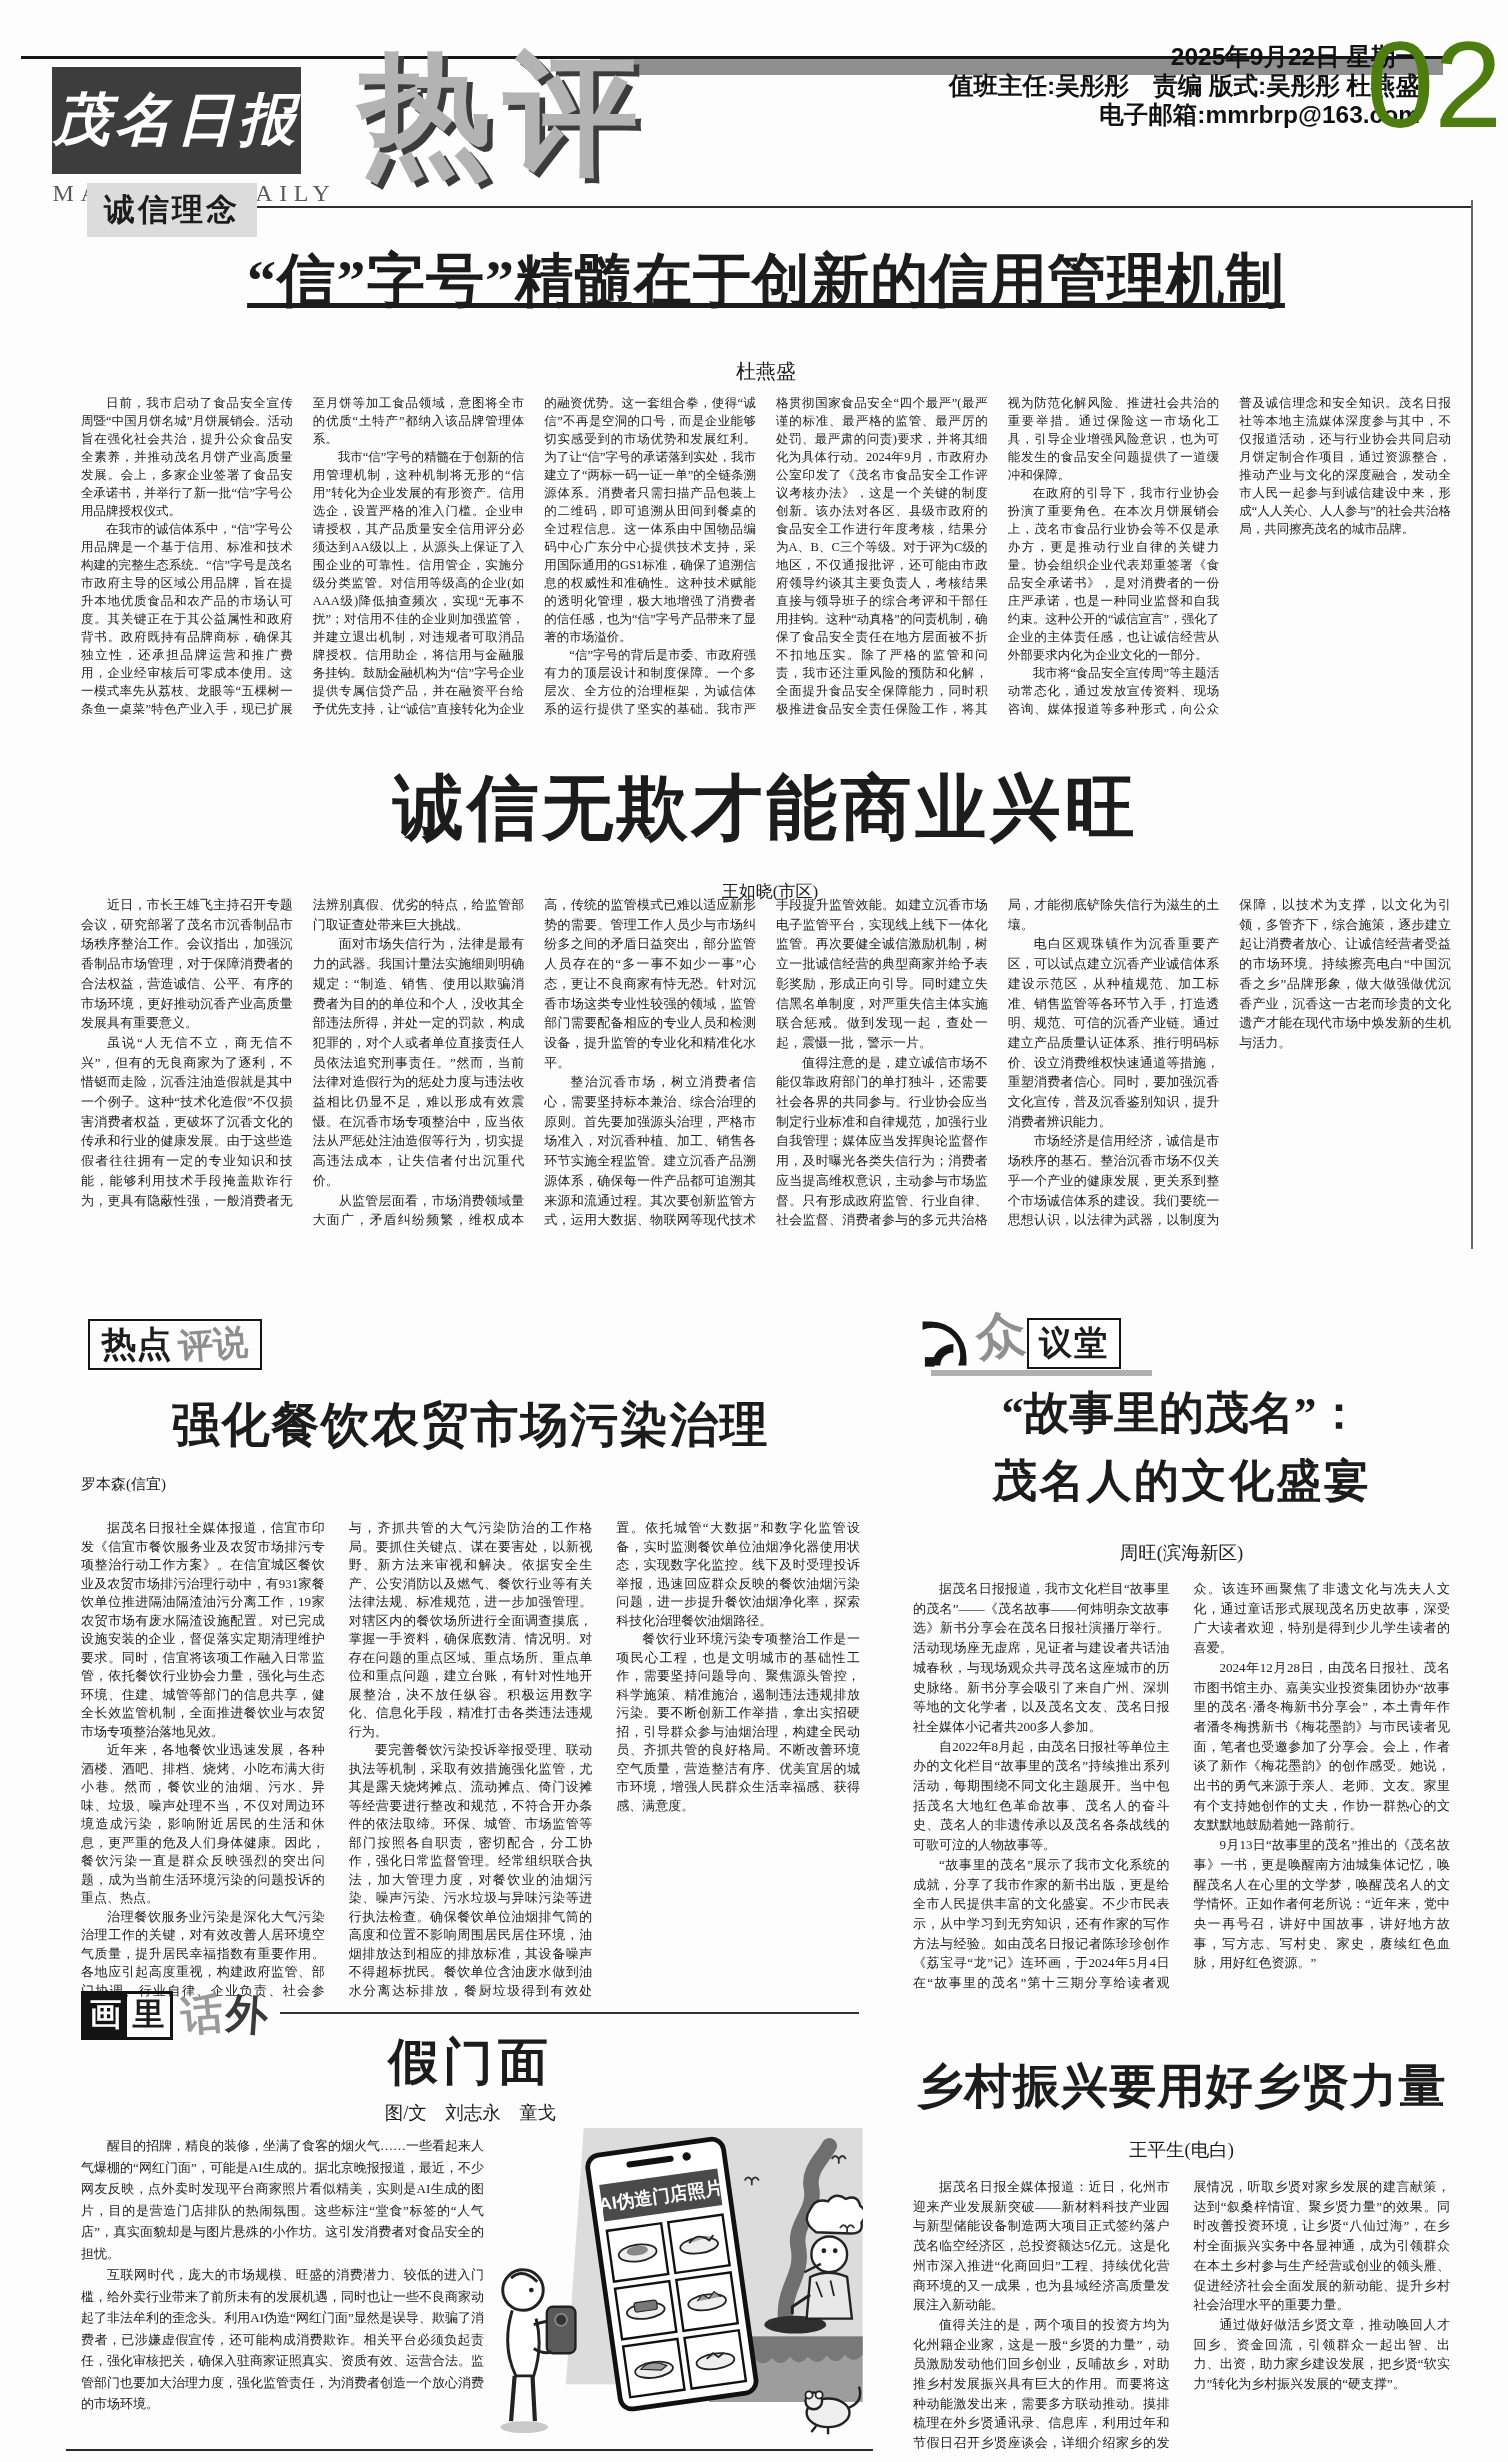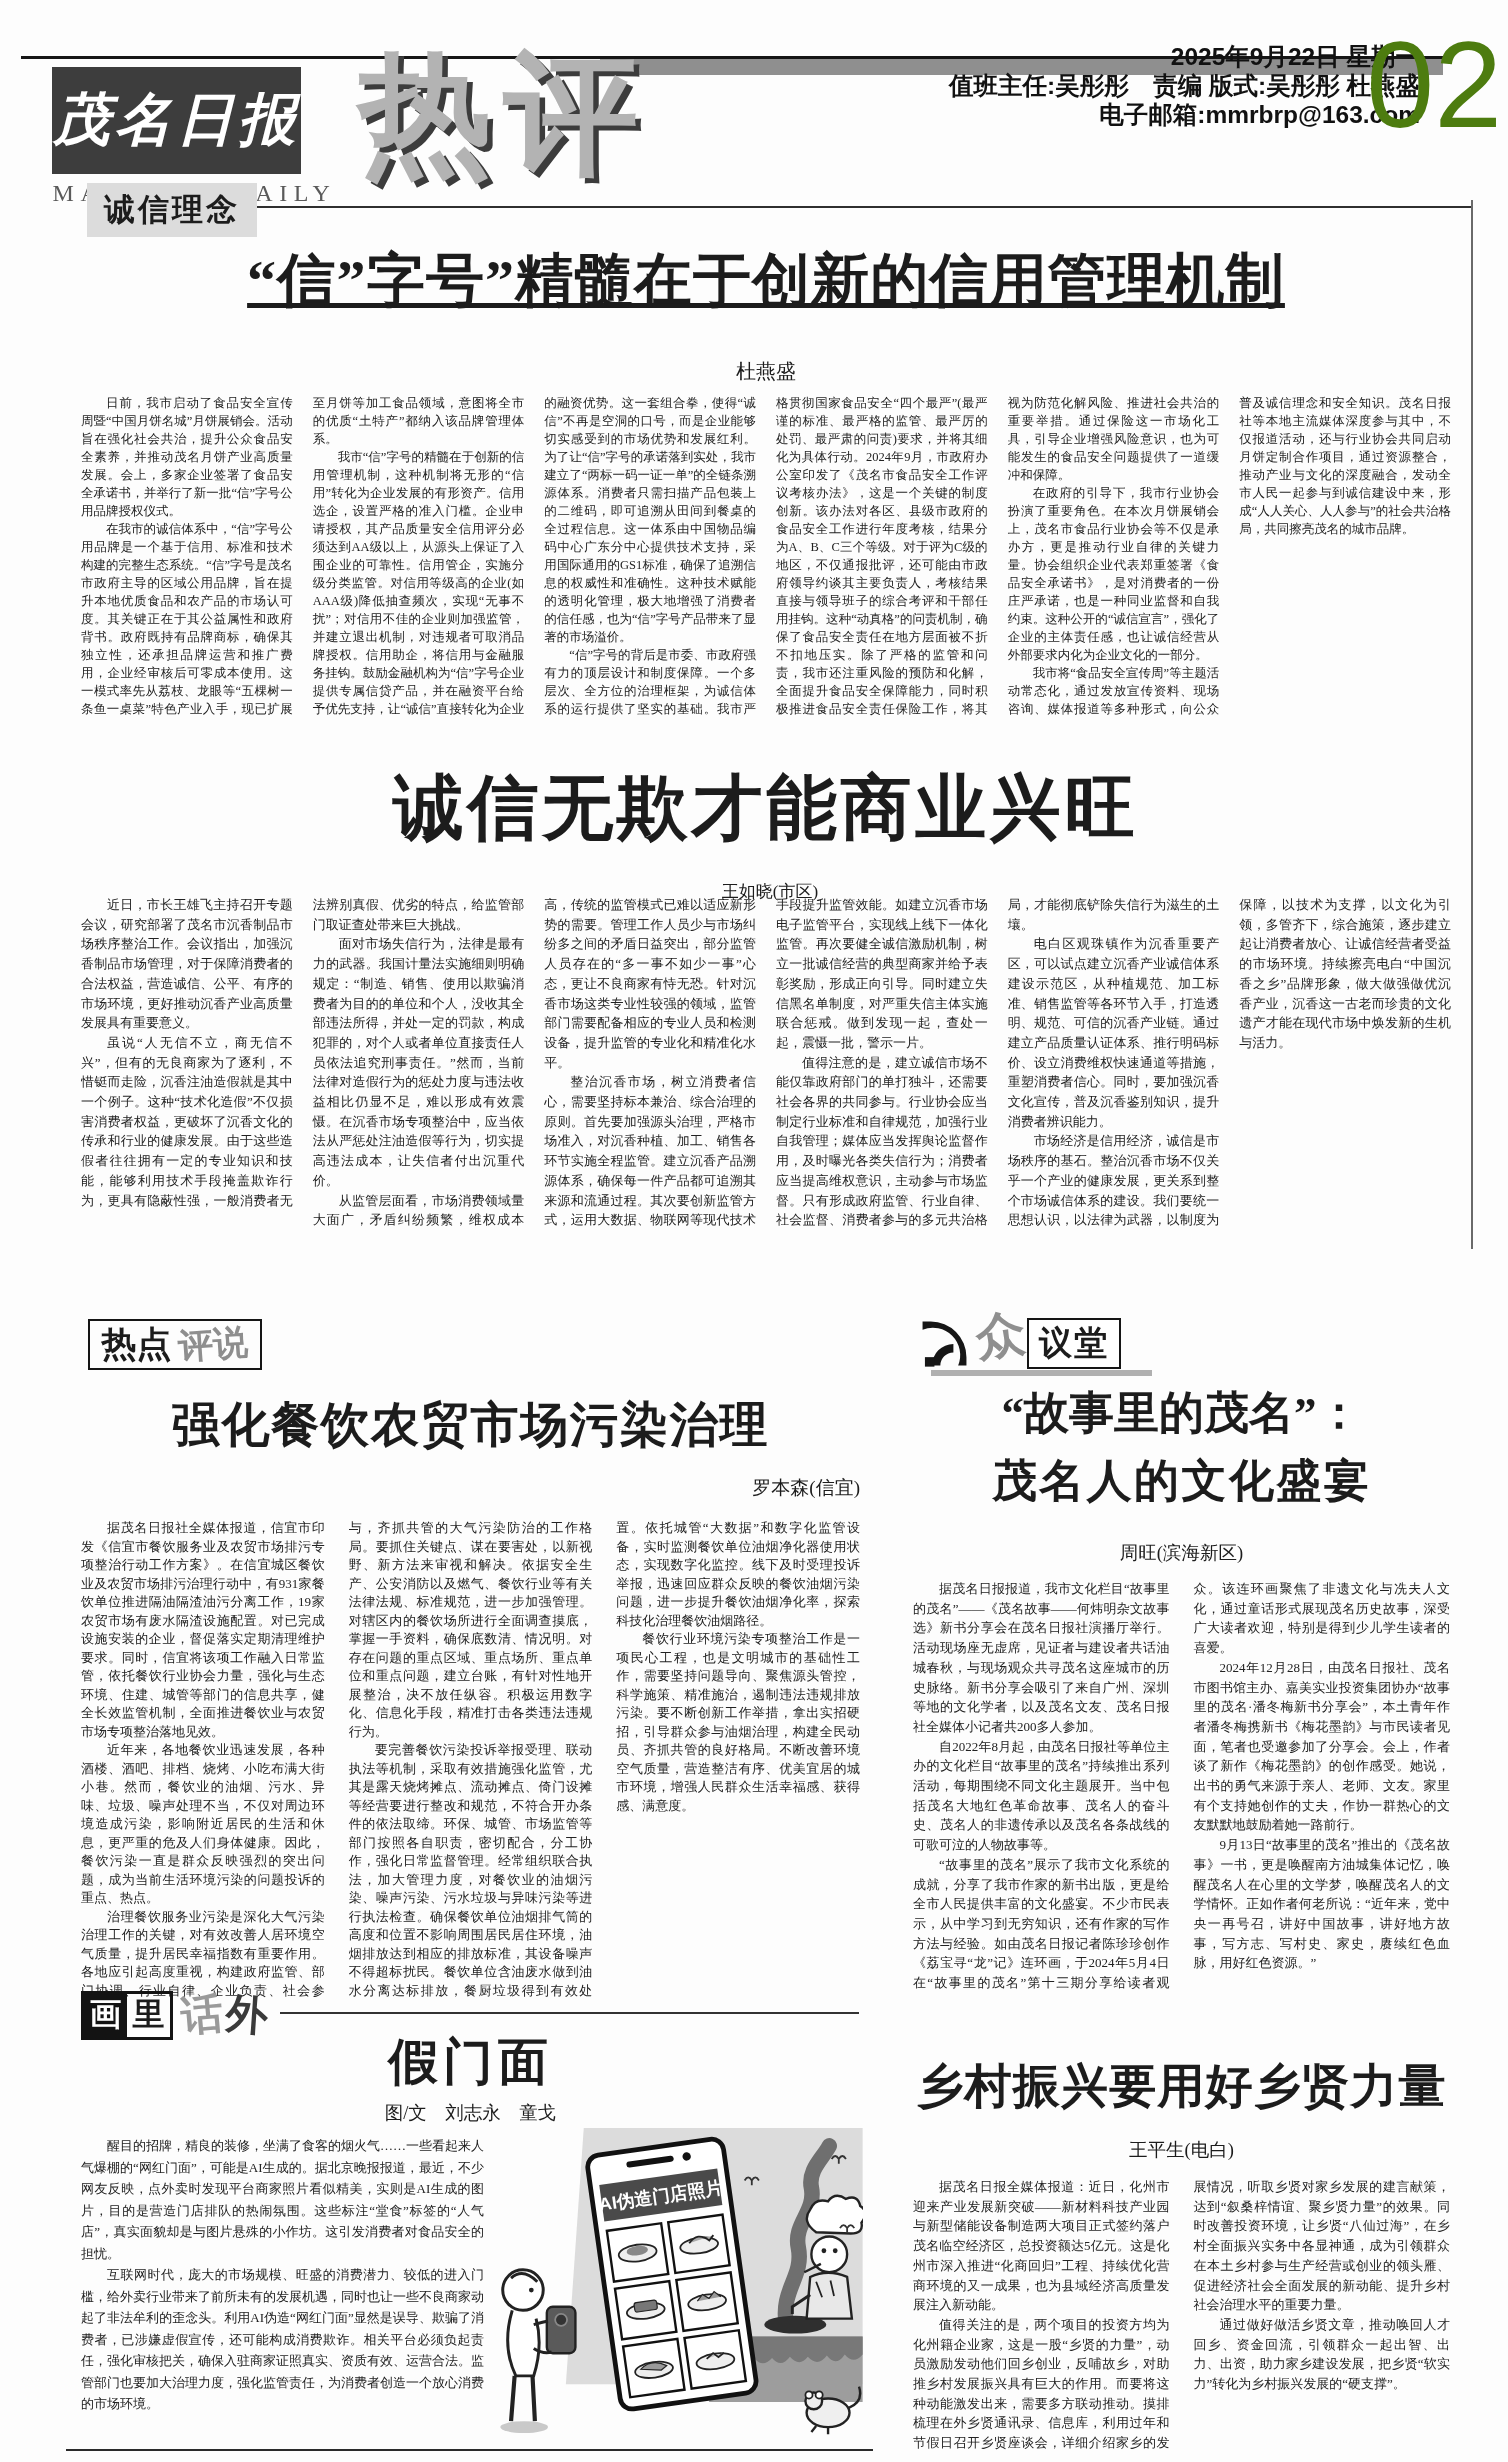--- a/index.html
+++ b/index.html
@@ -52,21 +52,21 @@
   .a6-body{left:81px;top:2135px;width:403px;height:307px;font-size:13px;line-height:21.5px;
            overflow:hidden;}
 
   
   .hot-badge{left:84px;top:1319px;display:flex;align-items:stretch;height:53px;flex-direction:column;}
   .hot-marker{width:15.5px;background:#111;}
   .hot-box{border:2.4px solid #151515;display:flex;align-items:center;padding:0 12px;margin-left:3.6px;}
   .hot-black{font-size:35px;font-weight:900;}
   .hot-gray{font-size:35px;font-weight:900;color:#8e8e8e;transform:rotate(-4deg);margin-left:6px;}
   .a3-title{left:81px;top:1398px;width:779px;font-size:48px;letter-spacing:1.8px;}
-  .a3-byline{left:81px;top:1475px;width:779px;text-align:right;font-size:19px;}
+  .a3-byline{left:81px;top:1475px;width:779px;text-align:left;font-size:15px;}
 
   
   .forum-badge{left:919px;top:1312px;display:flex;align-items:flex-end;height:57px;}
   .forum-zhong{font-size:49px;font-weight:900;color:#8f8f8f;transform:rotate(-8deg);margin:0 2.4px 0 6px;}
   .forum-box{border:2.4px solid #151515;display:flex;align-items:center;padding:1.2px 9.5px;background:#fff;}
   .forum-black{font-size:33px;font-weight:900;letter-spacing:2.4px;}
   .forum-underbar{left:931px;top:1370px;width:221px;height:6px;background:#b0b0b0;}
   .a4-title1{left:913px;top:1388px;width:537px;font-size:45px;}
   .a4-title2{left:913px;top:1456px;width:537px;font-size:45px;letter-spacing:2.4px;}
   .a4-byline{left:913px;top:1540px;width:537px;text-align:center;font-size:18.5px;}

